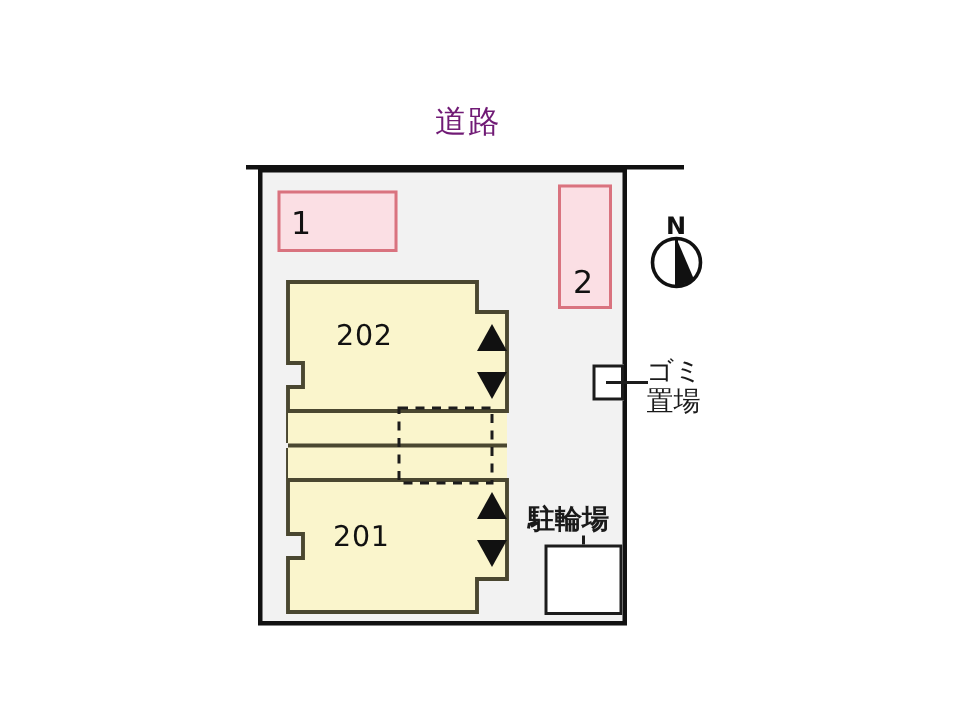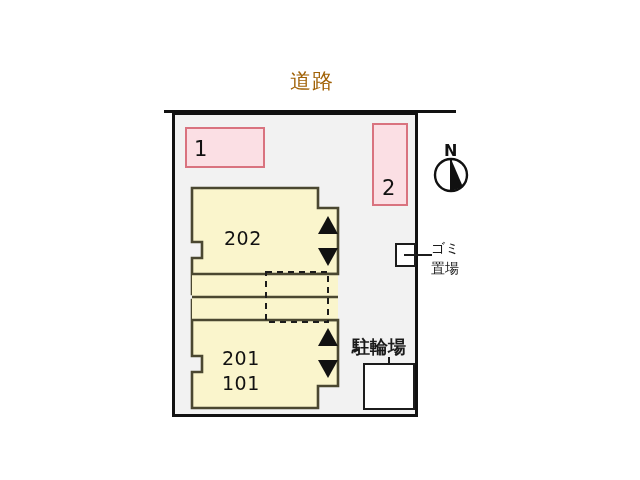--- a/index.html
+++ b/index.html
@@ -22,21 +22,21 @@
   .abs { position: absolute; }
 
   
   #road-label {
     left: 262px;
     top: 68px;
     width: 100px;
     text-align: center;
     font-size: 21px;
     line-height: 26px;
-    color: #a16207;
+    color: #701a75;
     letter-spacing: 1px;
     font-family: "DejaVu Sans", "Liberation Sans", sans-serif;
   }
   #road-line {
     left: 164px;
     top: 110px;
     width: 292px;
     height: 0;
     border-top: 3px solid #111111;
   }
@@ -97,21 +97,21 @@
     height: 226px;
   }
   .unit-label {
     font-size: 19px;
     line-height: 25px;
     color: #111111;
     letter-spacing: 0.5px;
     text-align: left;
     font-family: "DejaVu Sans", "Liberation Sans", sans-serif;
   }
-  #unit-label-upper { left: 224px; top: 212px; width: 90px; margin-top: 14px; }
+  #unit-label-upper { left: 224px; top: 212px; width: 90px; }
   #unit-label-lower { left: 222px; top: 346px; width: 90px; }
 
   
   #compass { left: 428px; top: 140px; width: 46px; height: 56px; }
 
   
   #gomi-box {
     left: 395px;
     top: 243px;
     width: 21px;
@@ -124,21 +124,21 @@
     left: 404px;
     top: 254px;
     width: 28px;
     height: 0;
     border-top: 2px solid #1c1c1c;
   }
   #gomi-label {
     left: 431px;
     top: 238px;
     width: 56px;
-    font-size: 14px;
+    font-size: 18px;
     line-height: 20px;
     color: #1a1a1a;
     font-family: "DejaVu Sans", "Liberation Sans", sans-serif;
   }
   #gomi-label div { white-space: nowrap; }
 
   
   #bike-label {
     left: 352px;
     top: 337px;
@@ -201,21 +201,20 @@
 
     <polygon points="138,142 148,160 128,160" fill="#111111"></polygon>
     <polygon points="138,192 128,174 148,174" fill="#111111"></polygon>
   </svg>
 
   <div class="abs unit-label" id="unit-label-upper">
     <div>202</div>
   </div>
   <div class="abs unit-label" id="unit-label-lower">
     <div>201</div>
-    <div>101</div>
   </div>
 
   <svg class="abs" id="compass" viewBox="0 0 46 56">
     <text x="16" y="16" font-family="DejaVu Sans, Liberation Sans, sans-serif" font-size="16" font-weight="bold" fill="#111111">N</text>
     <circle cx="23" cy="35" r="16" fill="#ffffff" stroke="#111111" stroke-width="2.4"></circle>
     <line x1="23" y1="19" x2="23" y2="51" stroke="#111111" stroke-width="2"></line>
     <polygon points="23,19 35,47 23,51" fill="#111111"></polygon>
   </svg>
 
   <div class="abs" id="gomi-box"></div>

